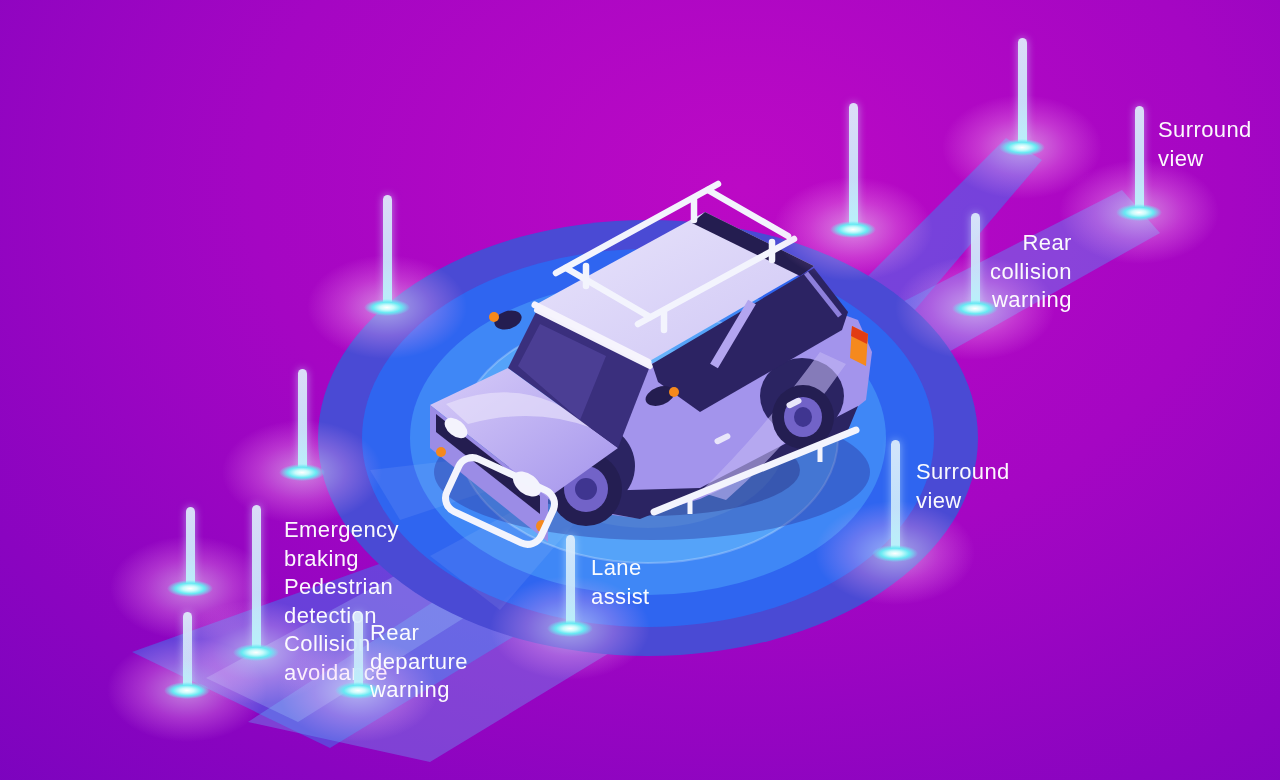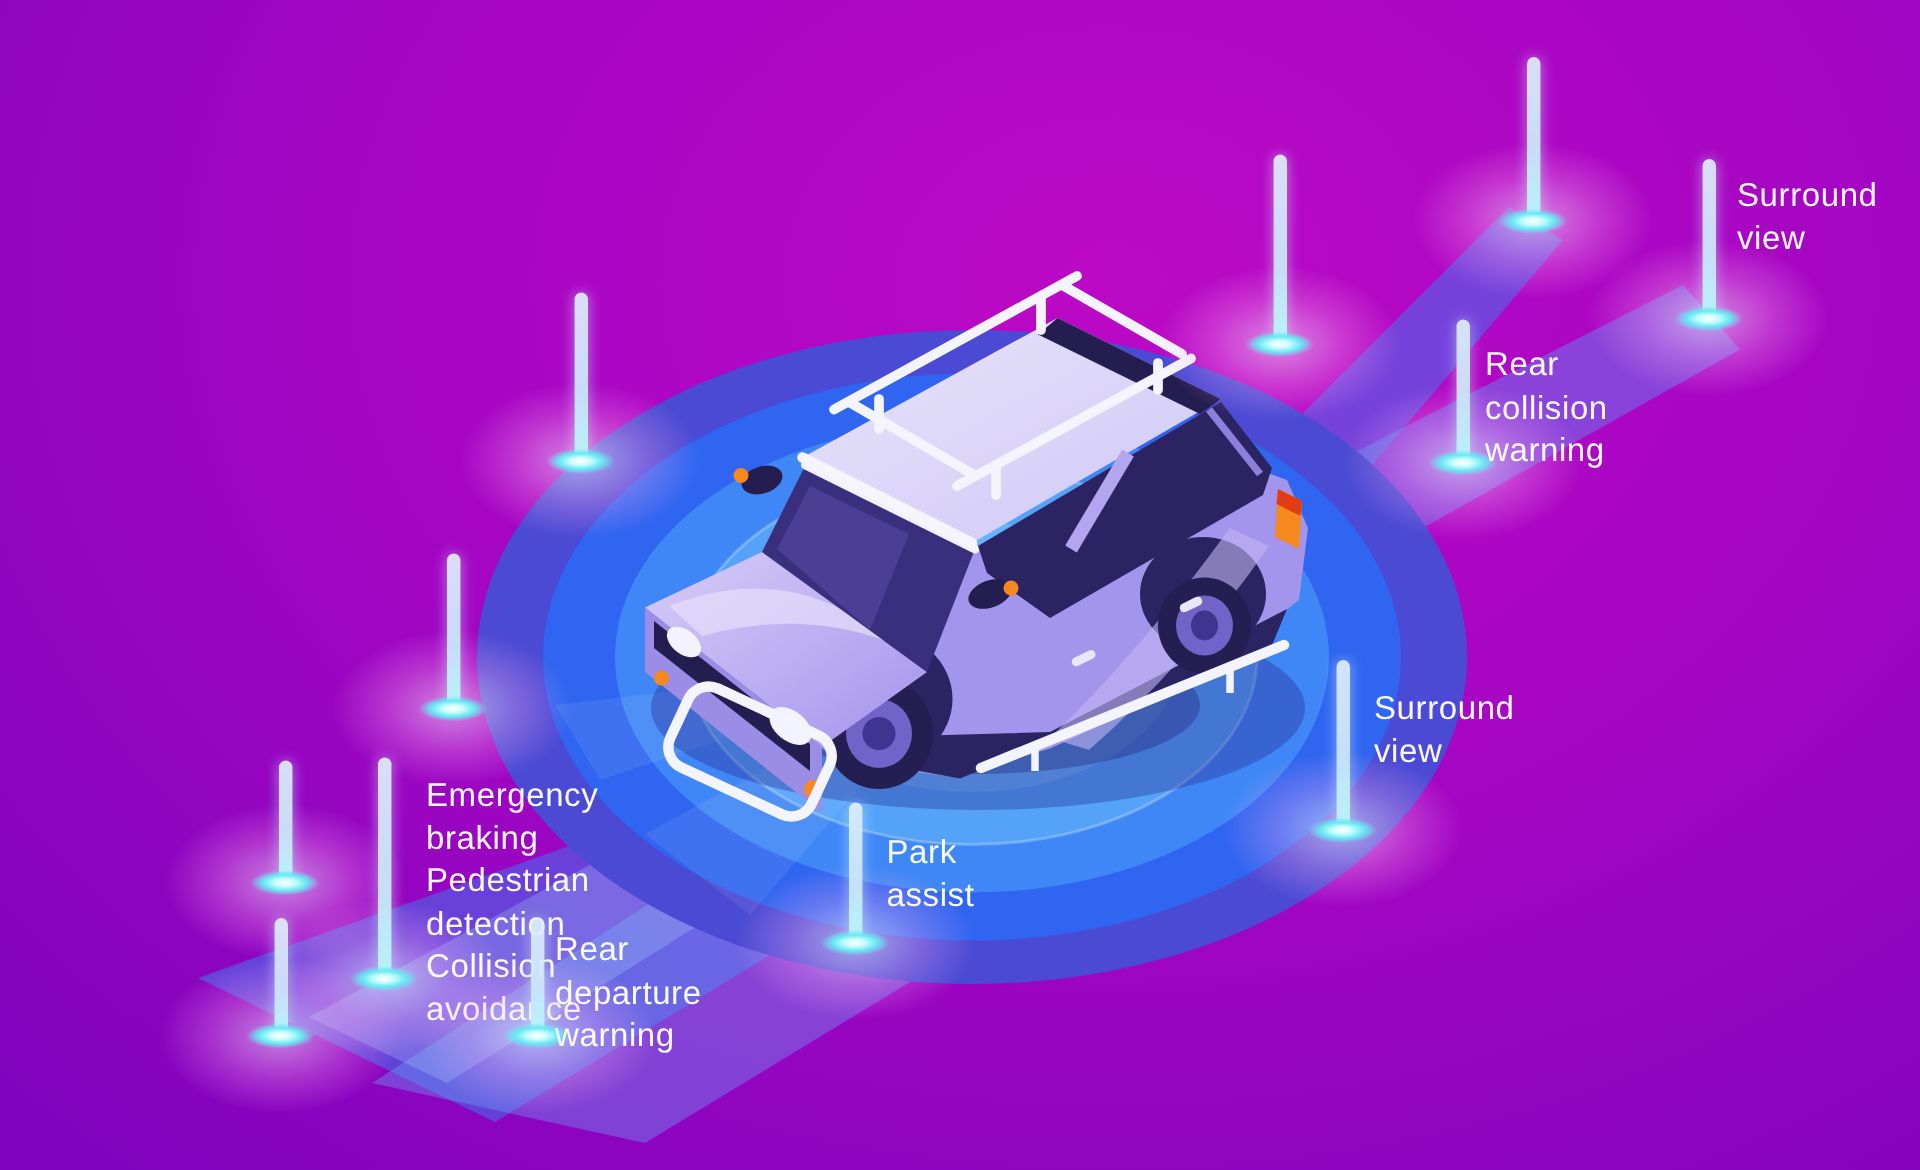--- a/index.html
+++ b/index.html
@@ -145,21 +145,21 @@
       <div class="callout">
       <div class="pin-glow" style="left: 773px; top: 177px;"></div>
       <div class="pin-beam" style="left: 848.5px; top: 103px; height: 126px;"></div>
       <div class="pin-base" style="left: 830px; top: 221px;"></div>
 
     </div>
       <div class="callout">
       <div class="pin-glow" style="left: 895px; top: 256px;"></div>
       <div class="pin-beam" style="left: 970.5px; top: 213px; height: 95px;"></div>
       <div class="pin-base" style="left: 952px; top: 300px;"></div>
-      <div class="callout-label" style="top: 229px; text-align: left; left: 990px;">Rear collision
+      <div class="callout-label" style="top: 229px; text-align: right; left: 990px;">Rear collision
 warning</div>
     </div>
       <div class="callout">
       <div class="pin-glow" style="left: 307px; top: 255px;"></div>
       <div class="pin-beam" style="left: 382.5px; top: 195px; height: 112px;"></div>
       <div class="pin-base" style="left: 364px; top: 299px;"></div>
 
     </div>
       <div class="callout">
       <div class="pin-glow" style="left: 222px; top: 420px;"></div>
@@ -191,21 +191,21 @@
       <div class="pin-glow" style="left: 278px; top: 638px;"></div>
       <div class="pin-beam" style="left: 353.5px; top: 612px; height: 78px;"></div>
       <div class="pin-base" style="left: 335px; top: 682px;"></div>
       <div class="callout-label" style="top: 619px; text-align: left; left: 370px;">Rear
 departure warning</div>
     </div>
       <div class="callout">
       <div class="pin-glow" style="left: 490px; top: 576px;"></div>
       <div class="pin-beam" style="left: 565.5px; top: 535px; height: 93px;"></div>
       <div class="pin-base" style="left: 547px; top: 620px;"></div>
-      <div class="callout-label" style="top: 554px; text-align: left; left: 591px;">Park assist</div>
+      <div class="callout-label" style="top: 554px; text-align: left; left: 591px;">Lane assist</div>
     </div>
       <div class="callout">
       <div class="pin-glow" style="left: 815px; top: 501px;"></div>
       <div class="pin-beam" style="left: 890.5px; top: 440px; height: 113px;"></div>
       <div class="pin-base" style="left: 872px; top: 545px;"></div>
       <div class="callout-label" style="top: 458px; text-align: left; left: 916px;">Surround
 view</div>
     </div>
     </div>
 

